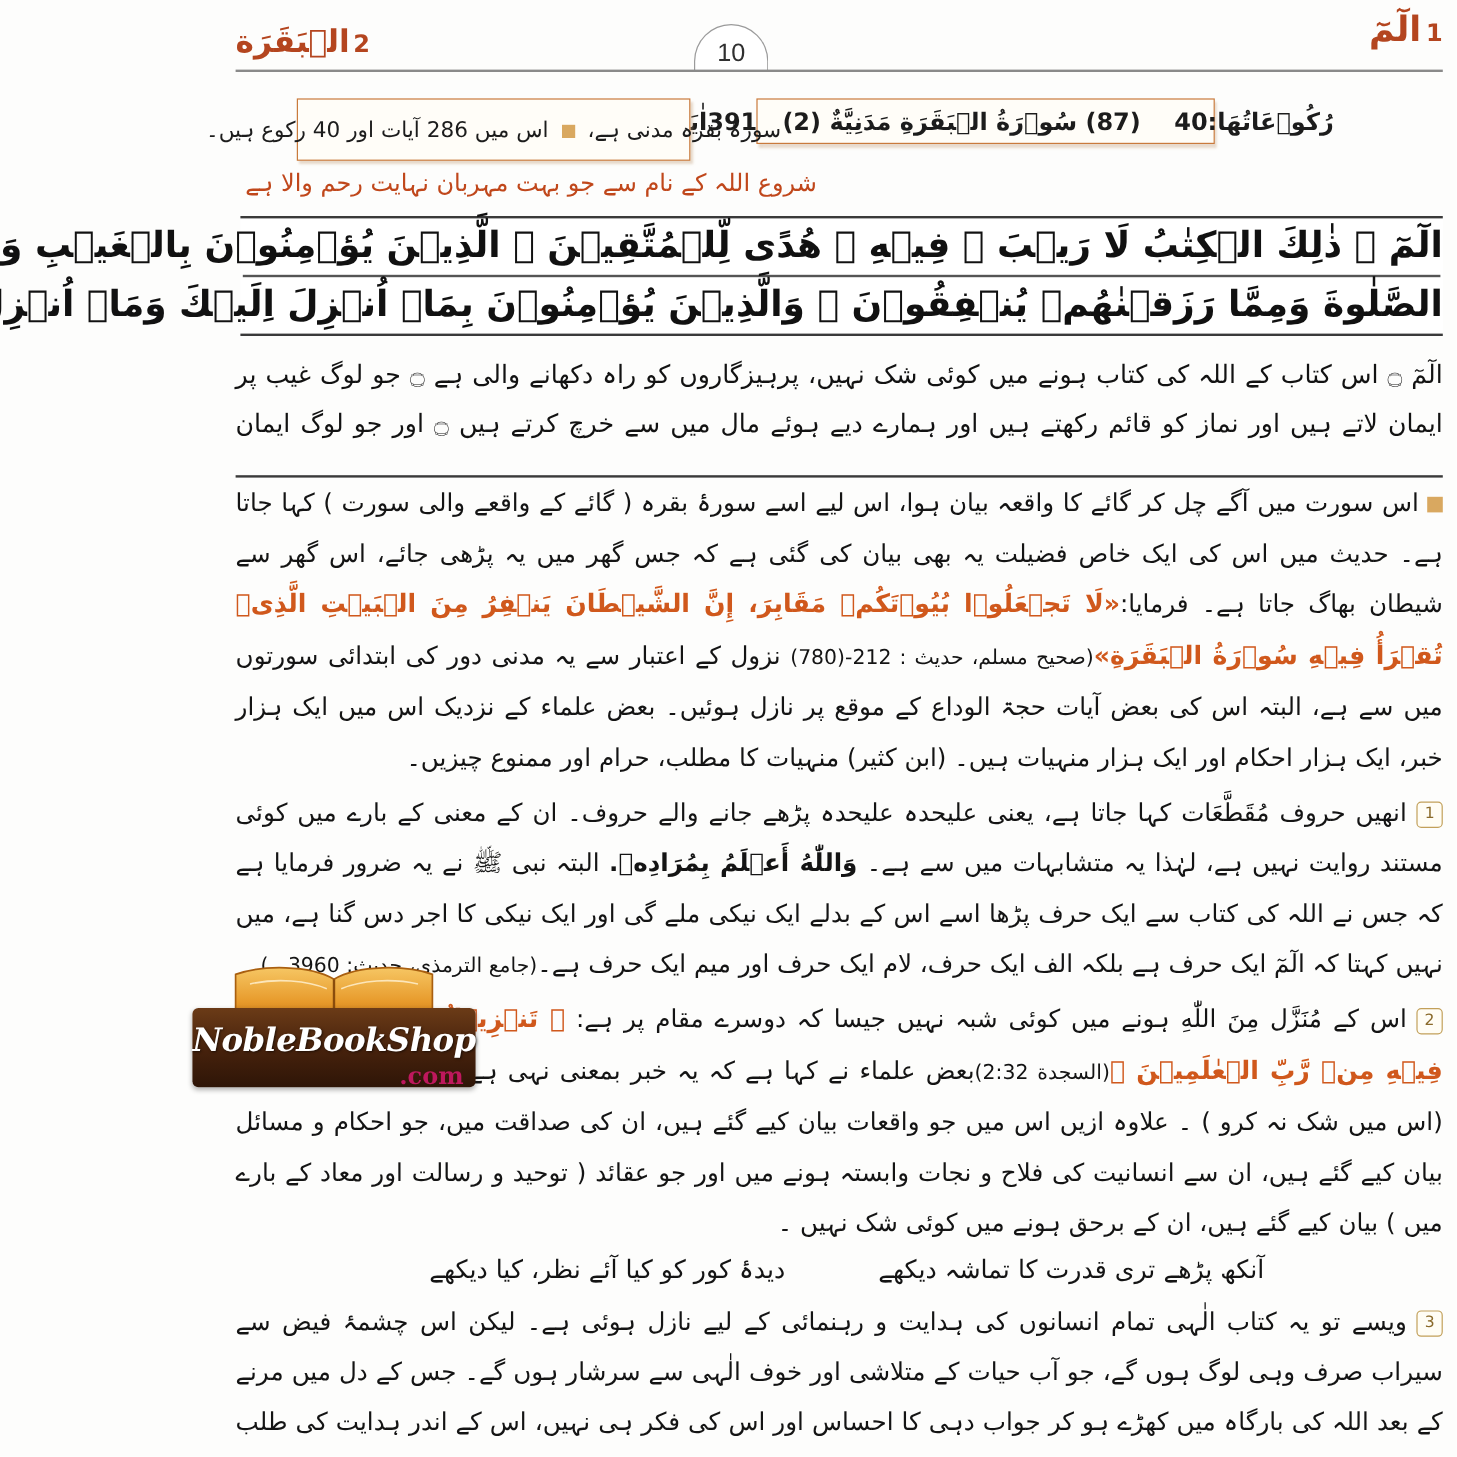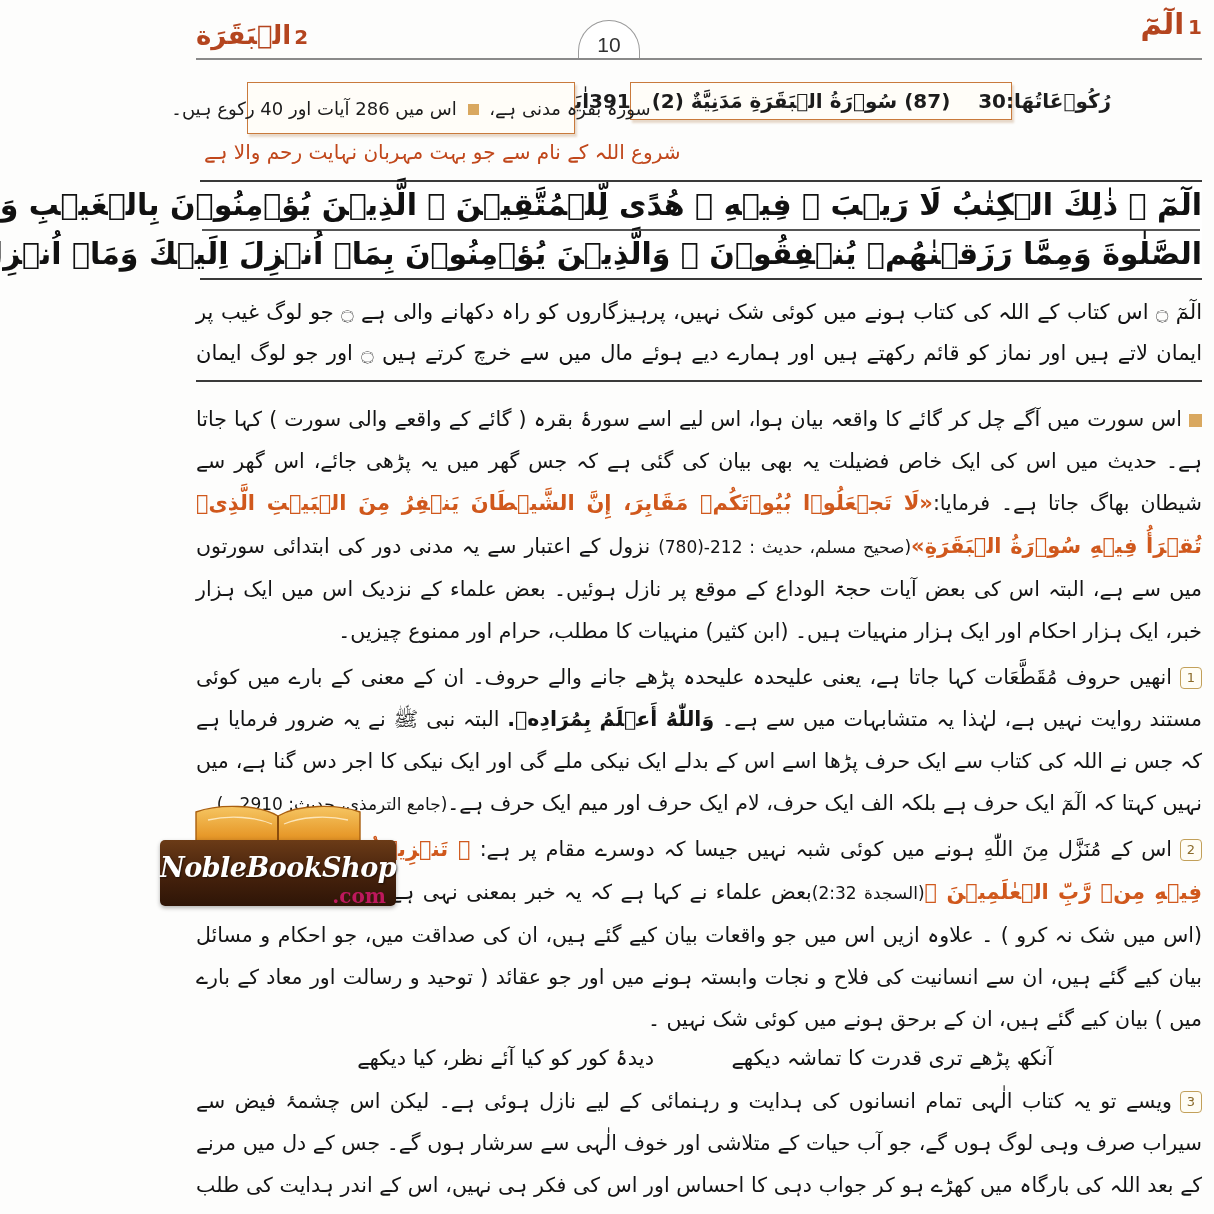--- a/index.html
+++ b/index.html
@@ -190,21 +190,21 @@
     margin: 0 2px;
   }
 
   
   .trans-block {
     position: absolute;
     left: 196px;
     width: 1006px;
     direction: rtl;
     border-bottom: 2.4px solid #3a3a3a;
-    padding-bottom: 6px;
+    padding-bottom: 22px;
     box-sizing: border-box;
   }
   .trans-line {
     font-size: 21px;
     color: #121212;
     text-align: justify;
     text-align-last: justify;
     line-height: 1.95;
     white-space: nowrap;
   }
@@ -341,21 +341,21 @@
       <span class="num">2</span><span>الۡبَقَرَة</span>
     </div>
     <div class="page-num-arc">
       <span>10</span>
     </div>
     <div class="header-rule"></div>
   </div>
 
   <div class="title-box title-box-ar">
     <div class="t">
-      <span>رُكُوۡعَاتُهَا:</span><span>30</span>
+      <span>رُكُوۡعَاتُهَا:</span><span>40</span>
       &nbsp;&nbsp;
       <span>(87)</span>
       <span>سُوۡرَةُ الۡبَقَرَةِ مَدَنِیَّةٌ</span>
       <span>(2)</span>
       &nbsp;
       <span>391</span><span>اٰیَاتُهَا:</span>
     </div>
   </div>
 
   <div class="title-box title-box-ur">
@@ -384,21 +384,21 @@
   <div class="commentary" style="top:398px;">
 
     <p class="para">
       <span class="sq-mark"></span><span>اس سورت میں آگے چل کر گائے کا واقعہ بیان ہوا، اس لیے اسے سورۂ بقرہ ( گائے کے واقعے والی سورت ) کہا جاتا ہے۔ حدیث میں اس کی ایک خاص فضیلت یہ بھی بیان کی گئی ہے کہ جس گھر میں یہ پڑھی جائے، اس گھر سے شیطان بھاگ جاتا ہے۔ فرمایا:</span><span class="ar-quote">«لَا تَجۡعَلُوۡا بُیُوۡتَكُمۡ مَقَابِرَ، إِنَّ الشَّیۡطَانَ یَنۡفِرُ مِنَ الۡبَیۡتِ الَّذِیۡ تُقۡرَأُ فِیۡهِ سُوۡرَةُ الۡبَقَرَةِ»</span><span class="src">(صحیح مسلم، حدیث : 212-(780)</span>
       <span>نزول کے اعتبار سے یہ مدنی دور کی ابتدائی سورتوں میں سے ہے، البتہ اس کی بعض آیات حجۃ الوداع کے موقع پر نازل ہوئیں۔ بعض علماء کے نزدیک اس میں ایک ہزار خبر، ایک ہزار احکام اور ایک ہزار منہیات ہیں۔ (ابن کثیر) منہیات کا مطلب، حرام اور ممنوع چیزیں۔</span>
     </p>
 
     <p class="para">
       <span class="hex-num">1</span><span>انھیں حروف مُقَطَّعَات کہا جاتا ہے، یعنی علیحدہ علیحدہ پڑھے جانے والے حروف۔ ان کے معنی کے بارے میں کوئی مستند روایت نہیں ہے، لہٰذا یہ متشابہات میں سے ہے۔</span>
       <span class="ar-inline">وَاللّٰهُ أَعۡلَمُ بِمُرَادِهٖ.</span>
-      <span>البتہ نبی ﷺ نے یہ ضرور فرمایا ہے کہ جس نے اللہ کی کتاب سے ایک حرف پڑھا اسے اس کے بدلے ایک نیکی ملے گی اور ایک نیکی کا اجر دس گنا ہے، میں نہیں کہتا کہ الٓمٓ ایک حرف ہے بلکہ الف ایک حرف، لام ایک حرف اور میم ایک حرف ہے۔</span><span class="src">(جامع الترمذي، حدیث: 2910 . )</span>
+      <span>البتہ نبی ﷺ نے یہ ضرور فرمایا ہے کہ جس نے اللہ کی کتاب سے ایک حرف پڑھا اسے اس کے بدلے ایک نیکی ملے گی اور ایک نیکی کا اجر دس گنا ہے، میں نہیں کہتا کہ الٓمٓ ایک حرف ہے بلکہ الف ایک حرف، لام ایک حرف اور میم ایک حرف ہے۔</span><span class="src">(جامع الترمذي، حدیث: 3960 . )</span>
     </p>
 
     <p class="para">
       <span class="hex-num">2</span><span>اس کے مُنَزَّل مِنَ اللّٰهِ ہونے میں کوئی شبہ نہیں جیسا کہ دوسرے مقام پر ہے:</span>
       <span class="ar-quote">﴿ تَنۡزِیۡلُ الۡكِتٰبِ لَا رَیۡبَ فِیۡهِ مِنۡ رَّبِّ الۡعٰلَمِیۡنَ ﴾</span><span class="src">(السجدة 2:32)</span><span>بعض علماء نے کہا ہے کہ یہ خبر بمعنی نہی ہے۔ أَيْ لَا تَرۡتَابُوۡا فِیۡهِ (اس میں شک نہ کرو ) ۔ علاوہ ازیں اس میں جو واقعات بیان کیے گئے ہیں، ان کی صداقت میں، جو احکام و مسائل بیان کیے گئے ہیں، ان سے انسانیت کی فلاح و نجات وابستہ ہونے میں اور جو عقائد ( توحید و رسالت اور معاد کے بارے میں ) بیان کیے گئے ہیں، ان کے برحق ہونے میں کوئی شک نہیں ۔</span>
     </p>
 
     <div class="couplet" style="position:relative;left:0;width:100%;margin:6px 0 10px 0;">
       <span class="half">آنکھ پڑھے تری قدرت کا تماشہ دیکھے</span>
       <span class="half">دیدۂ کور کو کیا آئے نظر، کیا دیکھے</span>

